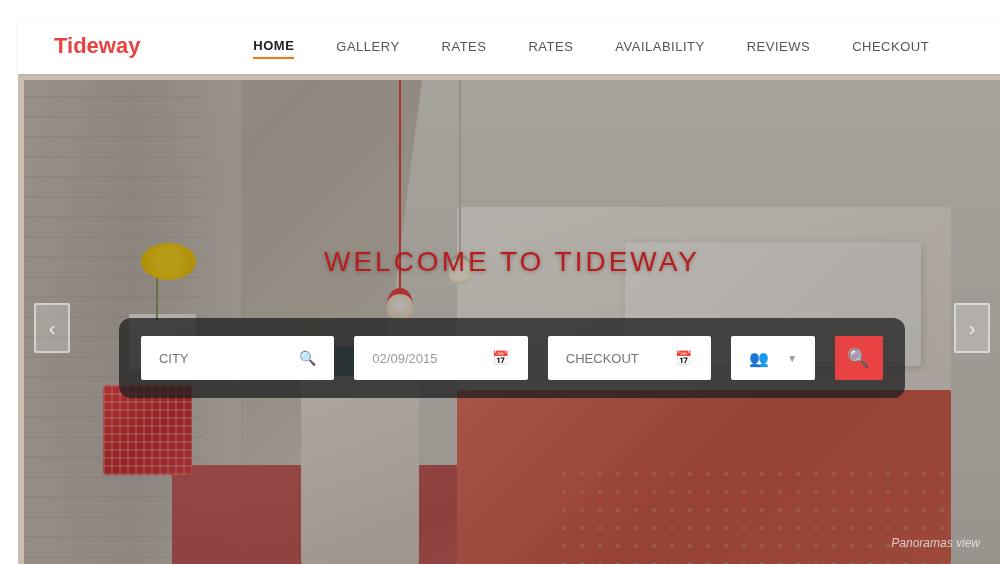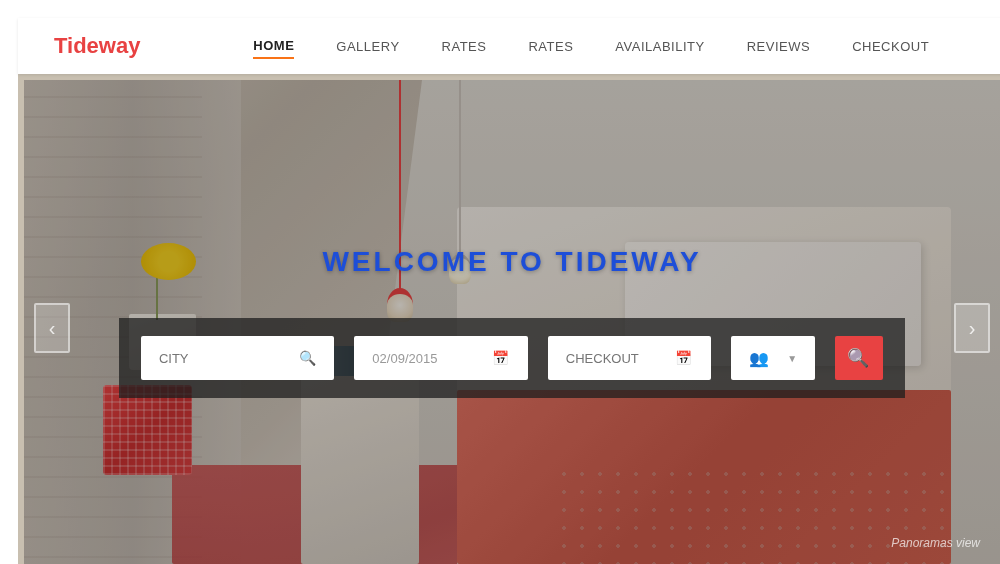--- a/index.html
+++ b/index.html
@@ -280,31 +280,31 @@
     .hero-content {
       position: relative;
       z-index: 10;
       display: flex;
       flex-direction: column;
       align-items: center;
       gap: 28px;
     }
 
     .hero-title {
-      color: #1d4ed8;
+      color: #b91c1c;
       font-size: 28px;
-      font-weight: 700;
+      font-weight: 400;
       letter-spacing: 3px;
       text-shadow: 0 1px 4px rgba(0,0,0,0.3);
     }
 
     
     .search-bar {
       background: rgba(30,30,30,0.75);
-      border-radius: 0;
+      border-radius: 12px;
       padding: 12px 16px;
       display: flex;
       align-items: center;
       gap: 8px;
     }
     .search-field {
       background: #fff;
       border: none;
       border-radius: 2px;
       height: 44px;

